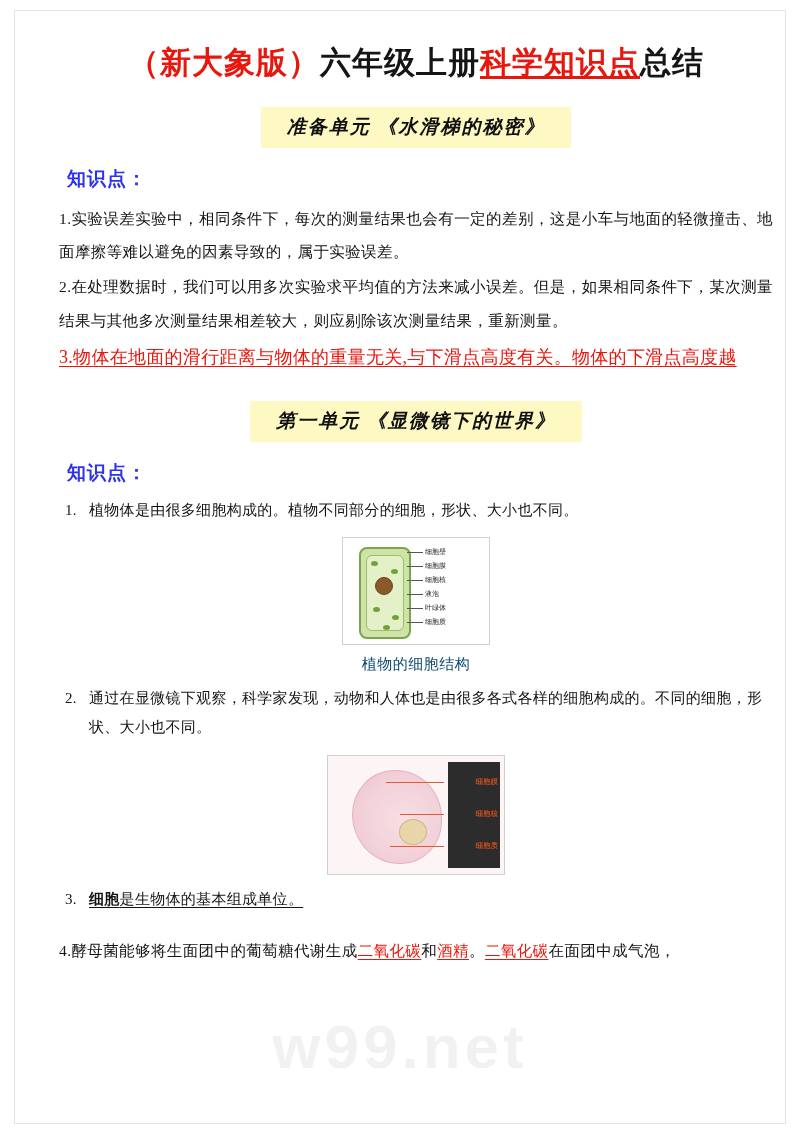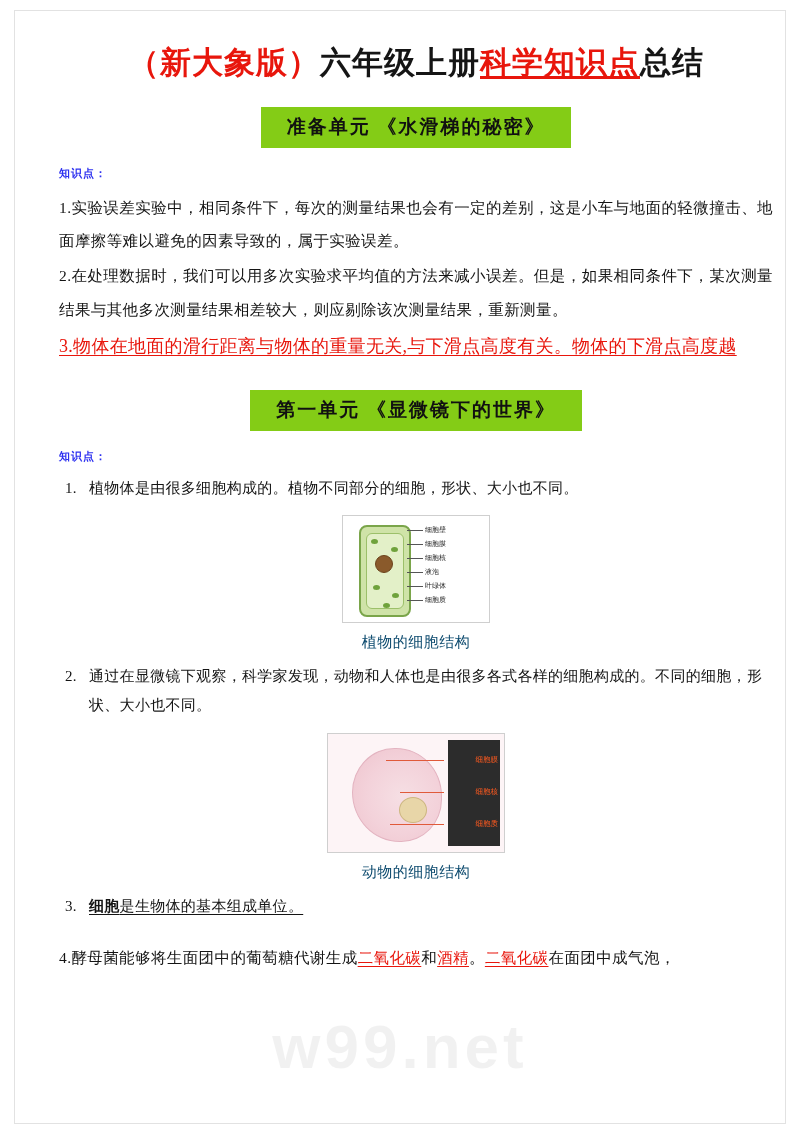--- a/index.html
+++ b/index.html
@@ -54,35 +54,36 @@
     text-underline-offset: 3px;
   }
 
   
   .banner-wrap {
     display: flex;
     justify-content: center;
     margin: 26px 0 6px 0;
   }
   .banner {
-    background: #84cc16;
+    background: #fef9c3;
     color: #111;
     font-weight: bold;
     font-size: 19px;
     padding: 7px 26px 8px 26px;
     letter-spacing: 2px;
     white-space: nowrap;
+    font-style: italic;
   }
 
   
   .kw {
     color: #2d31f0;
     font-weight: bold;
-    font-size: 11px;
-    margin: 18px 0 10px 0;
+    font-size: 19px;
+    margin: 18px 0 10px 8px;
     letter-spacing: 1px;
   }
 
   
   p.body {
     color: #141414;
     font-size: 15.5px;
     line-height: 2.15;
     margin: 0 0 2px 0;
     text-align: justify;
@@ -350,21 +351,20 @@
             <div class="animal-nuc"></div>
           </div>
           <div class="animal-panel"></div>
           <div class="animal-line" style="left:58px; top:26px; width:58px;"></div>
           <div class="animal-label" style="top:21px;">细胞膜</div>
           <div class="animal-line" style="left:72px; top:58px; width:44px;"></div>
           <div class="animal-label" style="top:53px;">细胞核</div>
           <div class="animal-line" style="left:62px; top:90px; width:54px;"></div>
           <div class="animal-label" style="top:85px;">细胞质</div>
         </div>
-        <div class="fig-caption">动物的细胞结构</div>
       </div>
 
       <div class="li">
         <div class="num">3.</div>
         <div class="txt"><span class="bold ul-black">细胞</span><span class="ul-black">是生物体的基本组成单位。</span></div>
       </div>
 
       <p class="body" style="margin-top:20px;"><span>4.酵母菌能够将生面团中的</span><span>葡萄糖代谢生成</span><span class="red-u">二氧化碳</span><span>和</span><span class="red-u">酒精</span><span>。</span><span class="red-u">二氧化碳</span><span>在面团中成气泡，</span></p>
 
     </div>

